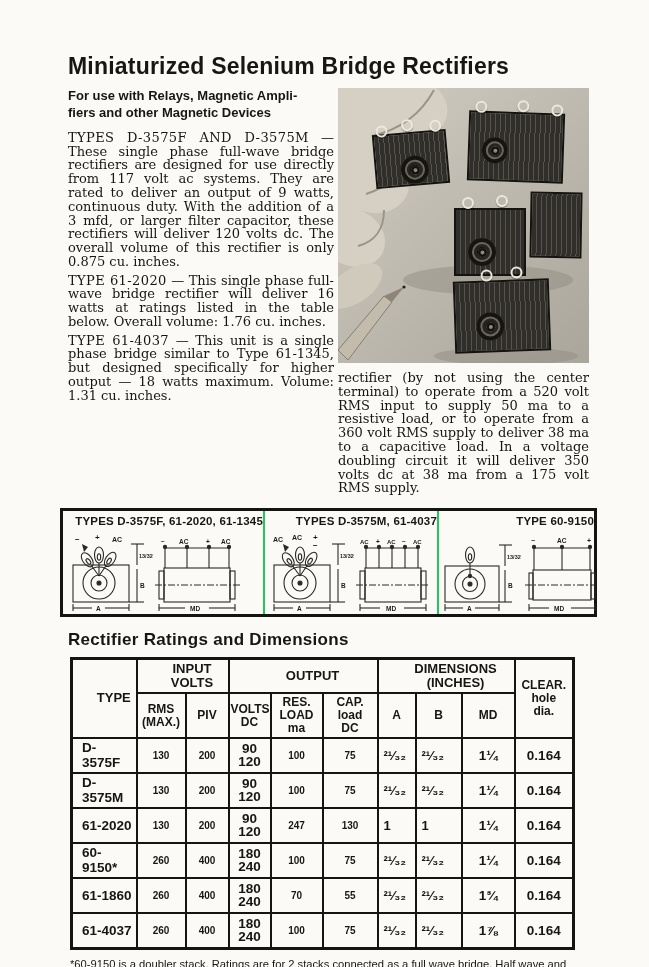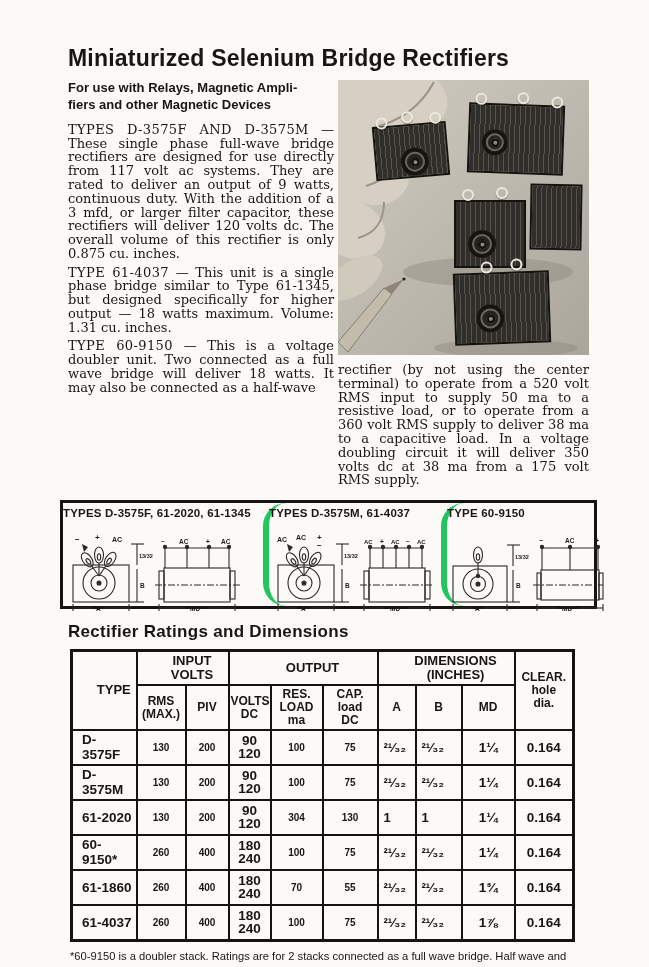--- a/index.html
+++ b/index.html
@@ -1,41 +1,41 @@
 <!DOCTYPE html>
 <html><head>
 <meta charset="utf-8">
 <style>
   html,body{margin:0;padding:0;background:#e9e7e2;}
   .page{position:relative;width:649px;height:967px;margin:0 auto;background:#fbfaf6;
         box-sizing:border-box;padding:46px 52px 0 68px;color:#171614;overflow:hidden;
         font-family:"DejaVu Serif",serif;}
-  .title{font:700 23px/1.05 "Liberation Sans",sans-serif;letter-spacing:.2px;margin:0 0 10px;}
+  .title{font:700 23px/1.05 "Liberation Sans",sans-serif;letter-spacing:.2px;margin:8px 0 10px;}
   .cols{display:grid;grid-template-columns:266px 251px;column-gap:4px;}
   .subtitle{font:700 13px/1.3 "Liberation Sans",sans-serif;white-space:pre-line;margin:0 0 9px;}
   .body-par{margin:0 0 5px;font-size:13px;line-height:1.06;text-align:justify;}
   .lead{letter-spacing:.4px;}
   .photo{position:relative;width:251px;height:275px;margin:0 0 8px;overflow:hidden;
          background:linear-gradient(135deg,#d2cdc2,#bcb7ac 55%,#aba69b);}
   .photo svg{position:absolute;left:0;top:0;}
   .stack{position:absolute;box-sizing:border-box;border:2px solid #14130f;
          background:repeating-linear-gradient(90deg,#302e2a 0 4px,#575349 4px 5px);}
   .washer{position:absolute;border-radius:50%;background:#15140f;
           box-shadow:inset 0 0 0 4px #15140f,inset 0 0 0 6px #6b665c,inset 0 0 0 9px #26241f;}
   .washer .hub{position:absolute;left:50%;top:50%;width:9px;height:9px;margin:-4.5px;
           border-radius:50%;background:#8e887b;box-shadow:inset 0 0 0 2.5px #111;}
   .eyelet{position:absolute;width:8px;height:8px;border:2.4px solid #ece8dc;border-radius:50%;
           background:transparent;box-shadow:0 1px 1px rgba(0,0,0,.4);}
   .diagram{margin:8px 0 0 -8px;width:537px;height:109px;box-sizing:border-box;
            border:3px solid #151412;display:flex;background:#fbfaf6;}
   .panel{flex:0 0 auto;}
-  .panel+.panel{border-left:6px solid #22c55e;border-radius:23px;}
+  .panel+.panel{border-left:2px solid #22c55e;}
   .p1{width:200px}.p2{width:172px}.p3{width:155px}
-  .panel-title{font:700 11.5px/1 "Liberation Sans",sans-serif;text-align:left;
-           margin:5px 0 12px;letter-spacing:.2px;white-space:nowrap;}
+  .panel-title{font:700 11.5px/1 "Liberation Sans",sans-serif;text-align:right;
+           margin:5px 0 4px;letter-spacing:.2px;white-space:nowrap;}
   .panel svg{display:block;margin:0 auto;}
   .svgtxt{font-family:"Liberation Sans",sans-serif;font-weight:700;fill:#1c1b18;}
   .ratings-h{font:700 17px "Liberation Sans",sans-serif;letter-spacing:.3px;margin:13px 0 7px;}
   table.ratings{border-collapse:collapse;border:3px solid #151412;table-layout:fixed;
            width:504px;margin-left:2px;font-family:"Liberation Sans","DejaVu Sans",sans-serif;}
   .ratings th,.ratings td{border:2px solid #151412;}
   .ratings th{font-size:12px;line-height:1.08;padding:2px 1px;font-weight:700;}
   .ratings th.grp{font-size:13px;height:15px;padding-left:20px;}
   .ratings td{font-weight:700;font-size:10px;text-align:center;padding:1px 2px;height:31px;}
   .pre{white-space:pre-line;}
@@ -51,22 +51,22 @@
 
 <div class="page">
 
   <h1 class="title">Miniaturized Selenium Bridge Rectifiers</h1>
 
   <div class="cols">
     <div>
       <div class="subtitle">For use with Relays, Magnetic Ampli-
 fiers and other Magnetic Devices</div>
       <p class="body-par"><span class="lead">TYPES D-3575F AND D-3575M</span> <span>— These single phase full-wave bridge rectifiers are designed for use directly from 117 volt ac systems. They are rated to deliver an output of 9 watts, continuous duty. With the addition of a 3 mfd, or larger filter capacitor, these rectifiers will deliver 120 volts dc. The overall volume of this rectifier is only 0.875 cu. inches.</span></p>
+      <p class="body-par"><span class="lead">TYPE 61-2020</span> <span>— This single phase full-wave bridge rectifier will deliver 16 watts at ratings listed in the table below. Overall volume: 1.76 cu. inches.</span></p>
       <p class="body-par"><span class="lead">TYPE 61-4037</span> <span>— This unit is a single phase bridge similar to Type 61-1345, but designed specifically for higher output — 18 watts maximum. Volume: 1.31 cu. inches.</span></p>
-      <p class="body-par"><span class="lead">TYPE 60-9150</span> <span>— This is a voltage doubler unit. Two connected as a full wave bridge will deliver 18 watts. It may also be connected as a half-wave</span></p>
     </div>
 
     <div>
       <div class="photo">
         <svg width="251" height="275" viewBox="0 0 251 275">
           <ellipse cx="150" cy="192" rx="85" ry="15" fill="#8f8a80" opacity="0.45"></ellipse>
           <ellipse cx="168" cy="268" rx="72" ry="9" fill="#8f8a80" opacity="0.45"></ellipse>
           <g>
             <path d="M0,0 L98,0 C116,16 112,38 90,52 C68,66 46,66 30,58 C58,66 76,84 70,104 C64,122 42,130 22,122 C44,132 52,150 44,166 C36,180 16,182 0,174 Z" fill="#d6d0c4"></path>
             <path d="M96,2 C82,28 60,42 34,48" fill="none" stroke="#9a9488" stroke-width="2"></path>
@@ -369,21 +369,21 @@
         <td class="dim">²¹⁄₃₂</td>
         <td class="md">1¼</td>
         <td class="clr">0.164</td>
       </tr>
       <tr>
         <td class="t">61-2020</td>
         <td>130</td>
         <td>200</td>
         <td class="two pre">90
 120</td>
-        <td>304</td>
+        <td>247</td>
         <td>130</td>
         <td class="dim">1</td>
         <td class="dim">1</td>
         <td class="md">1¼</td>
         <td class="clr">0.164</td>
       </tr>
       <tr>
         <td class="t">60-9150*</td>
         <td>260</td>
         <td>400</td>

